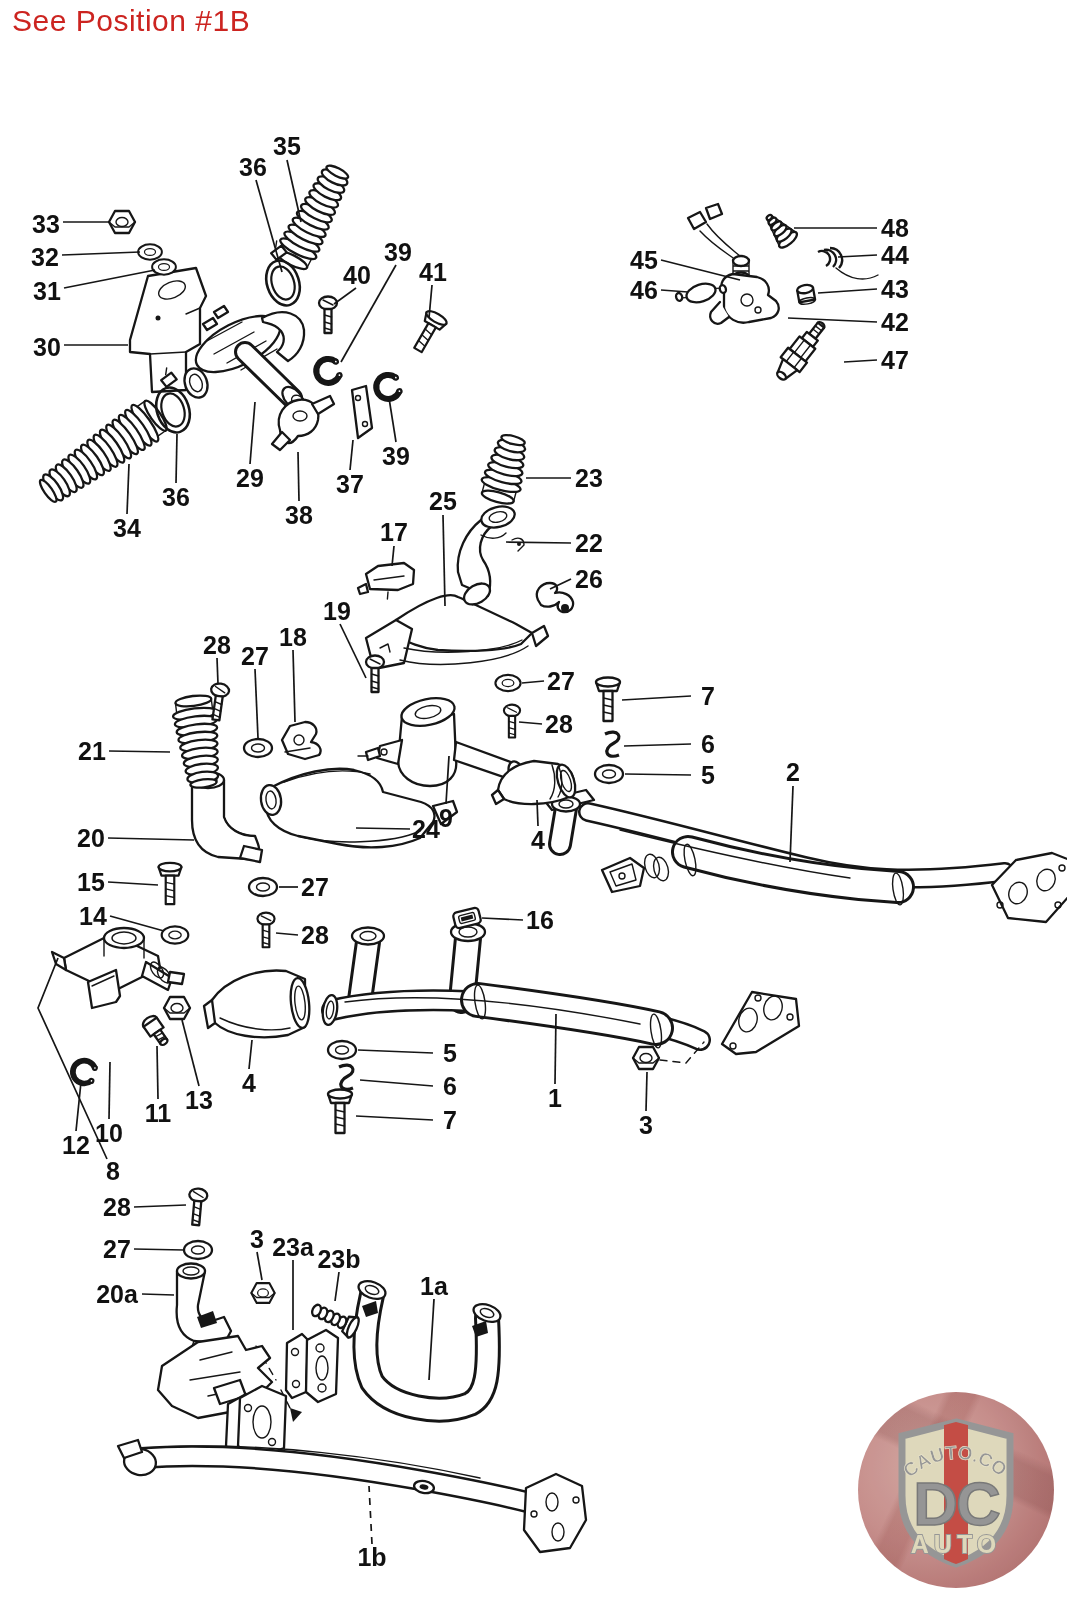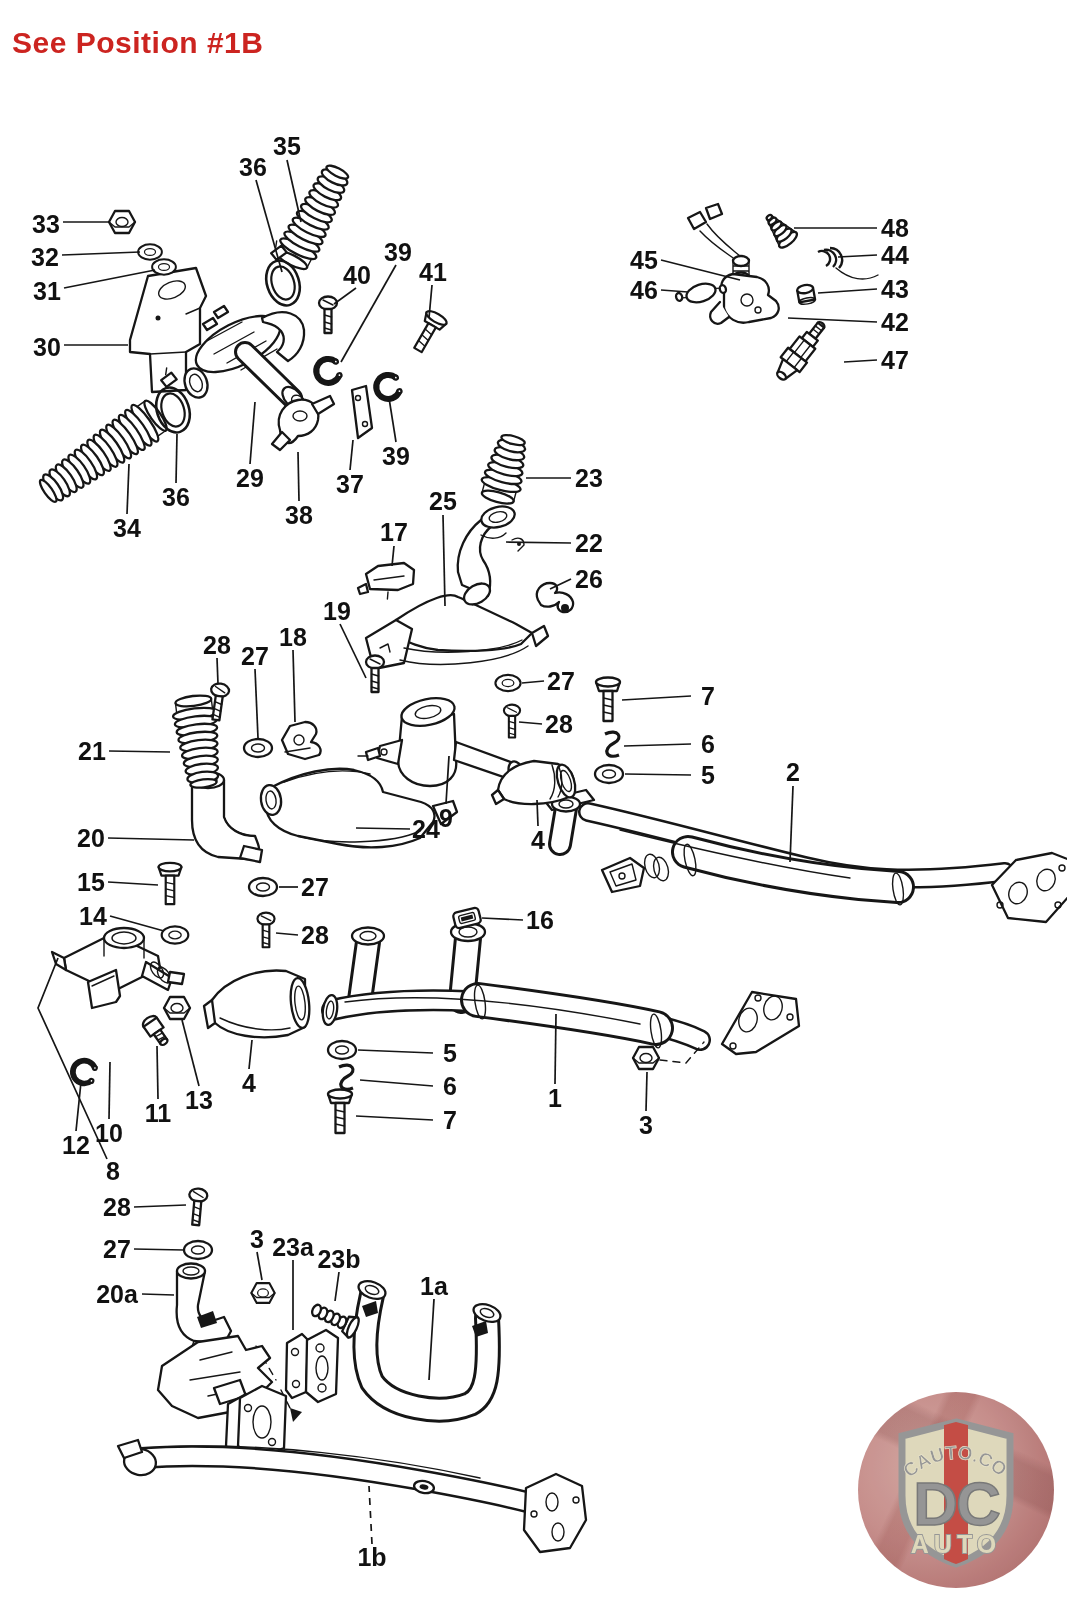--- a/index.html
+++ b/index.html
@@ -1,18 +1,18 @@
 <!DOCTYPE html>
 <html><head>
 <meta charset="utf-8">
 <style>
   html,body{margin:0;padding:0;background:#fff;}
   #page{position:relative;width:1067px;height:1600px;background:#fff;overflow:hidden;
         font-family:"Liberation Sans", sans-serif;}
-  #note{position:absolute;left:12px;top:26px;font-size:30px;font-weight:700;letter-spacing:.5px;}
+  #note{position:absolute;left:12px;top:4px;font-size:30px;font-weight:400;letter-spacing:.5px;}
   #art{position:absolute;left:0;top:0;}
   .ln{stroke:#161616;stroke-width:2.3;fill:#fff;stroke-linejoin:round;stroke-linecap:round;}
   .thin{stroke:#161616;stroke-width:1.4;fill:none;stroke-linejoin:round;stroke-linecap:round;}
   .fillb{fill:#161616;stroke:none;}
   .noFill{fill:none;}
   .dash{stroke-dasharray:7 6;}
   .pipeO{stroke:#161616;fill:none;stroke-linecap:round;}
   .pipeI{stroke:#fff;fill:none;stroke-linecap:round;}
   .leader{stroke:#161616;stroke-width:1.7;fill:none;}
   text.callout{font-family:"Liberation Sans",sans-serif;font-weight:bold;font-size:25px;fill:#111;}

